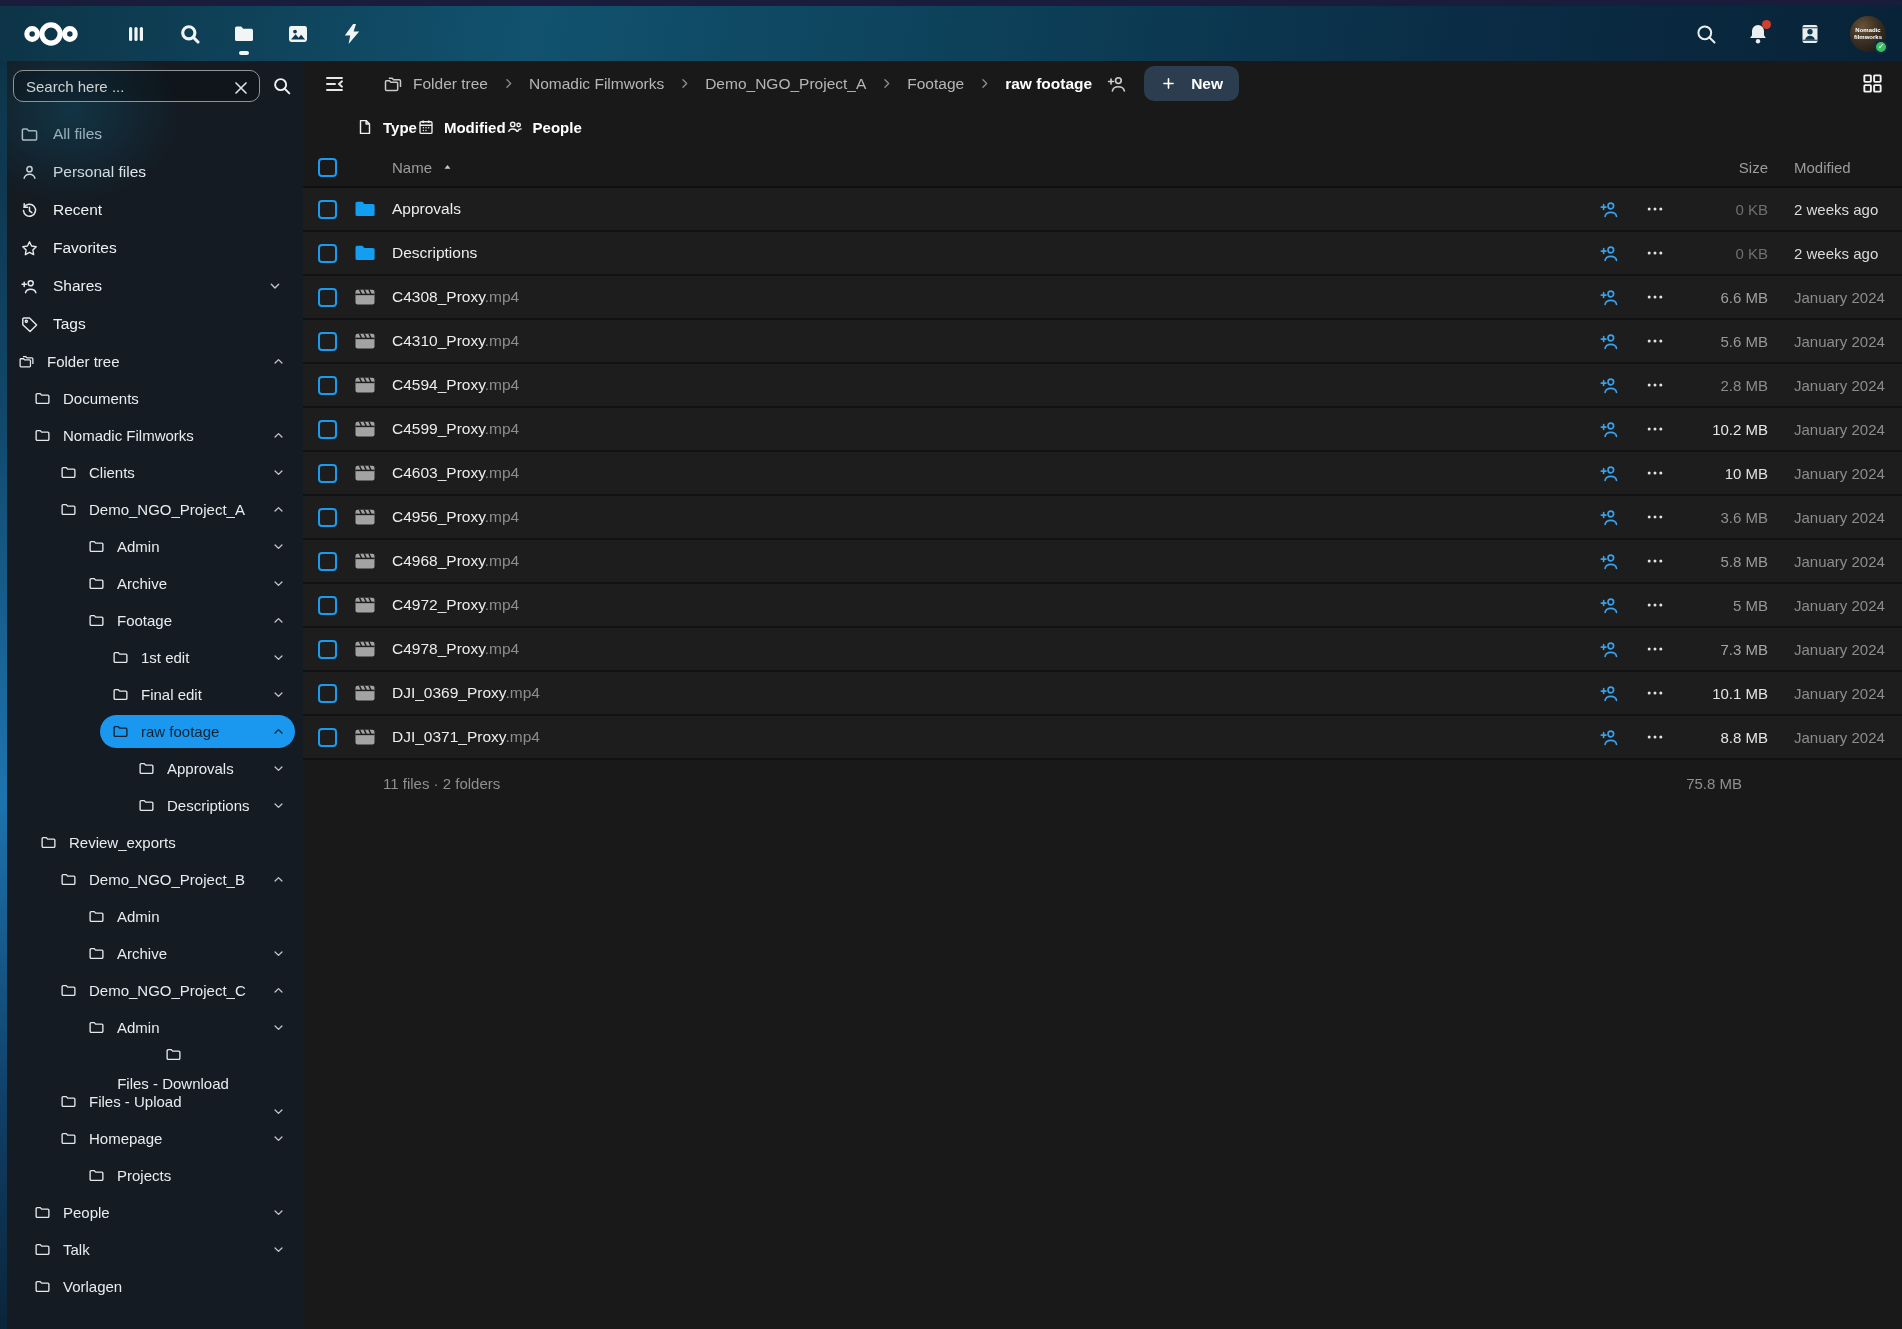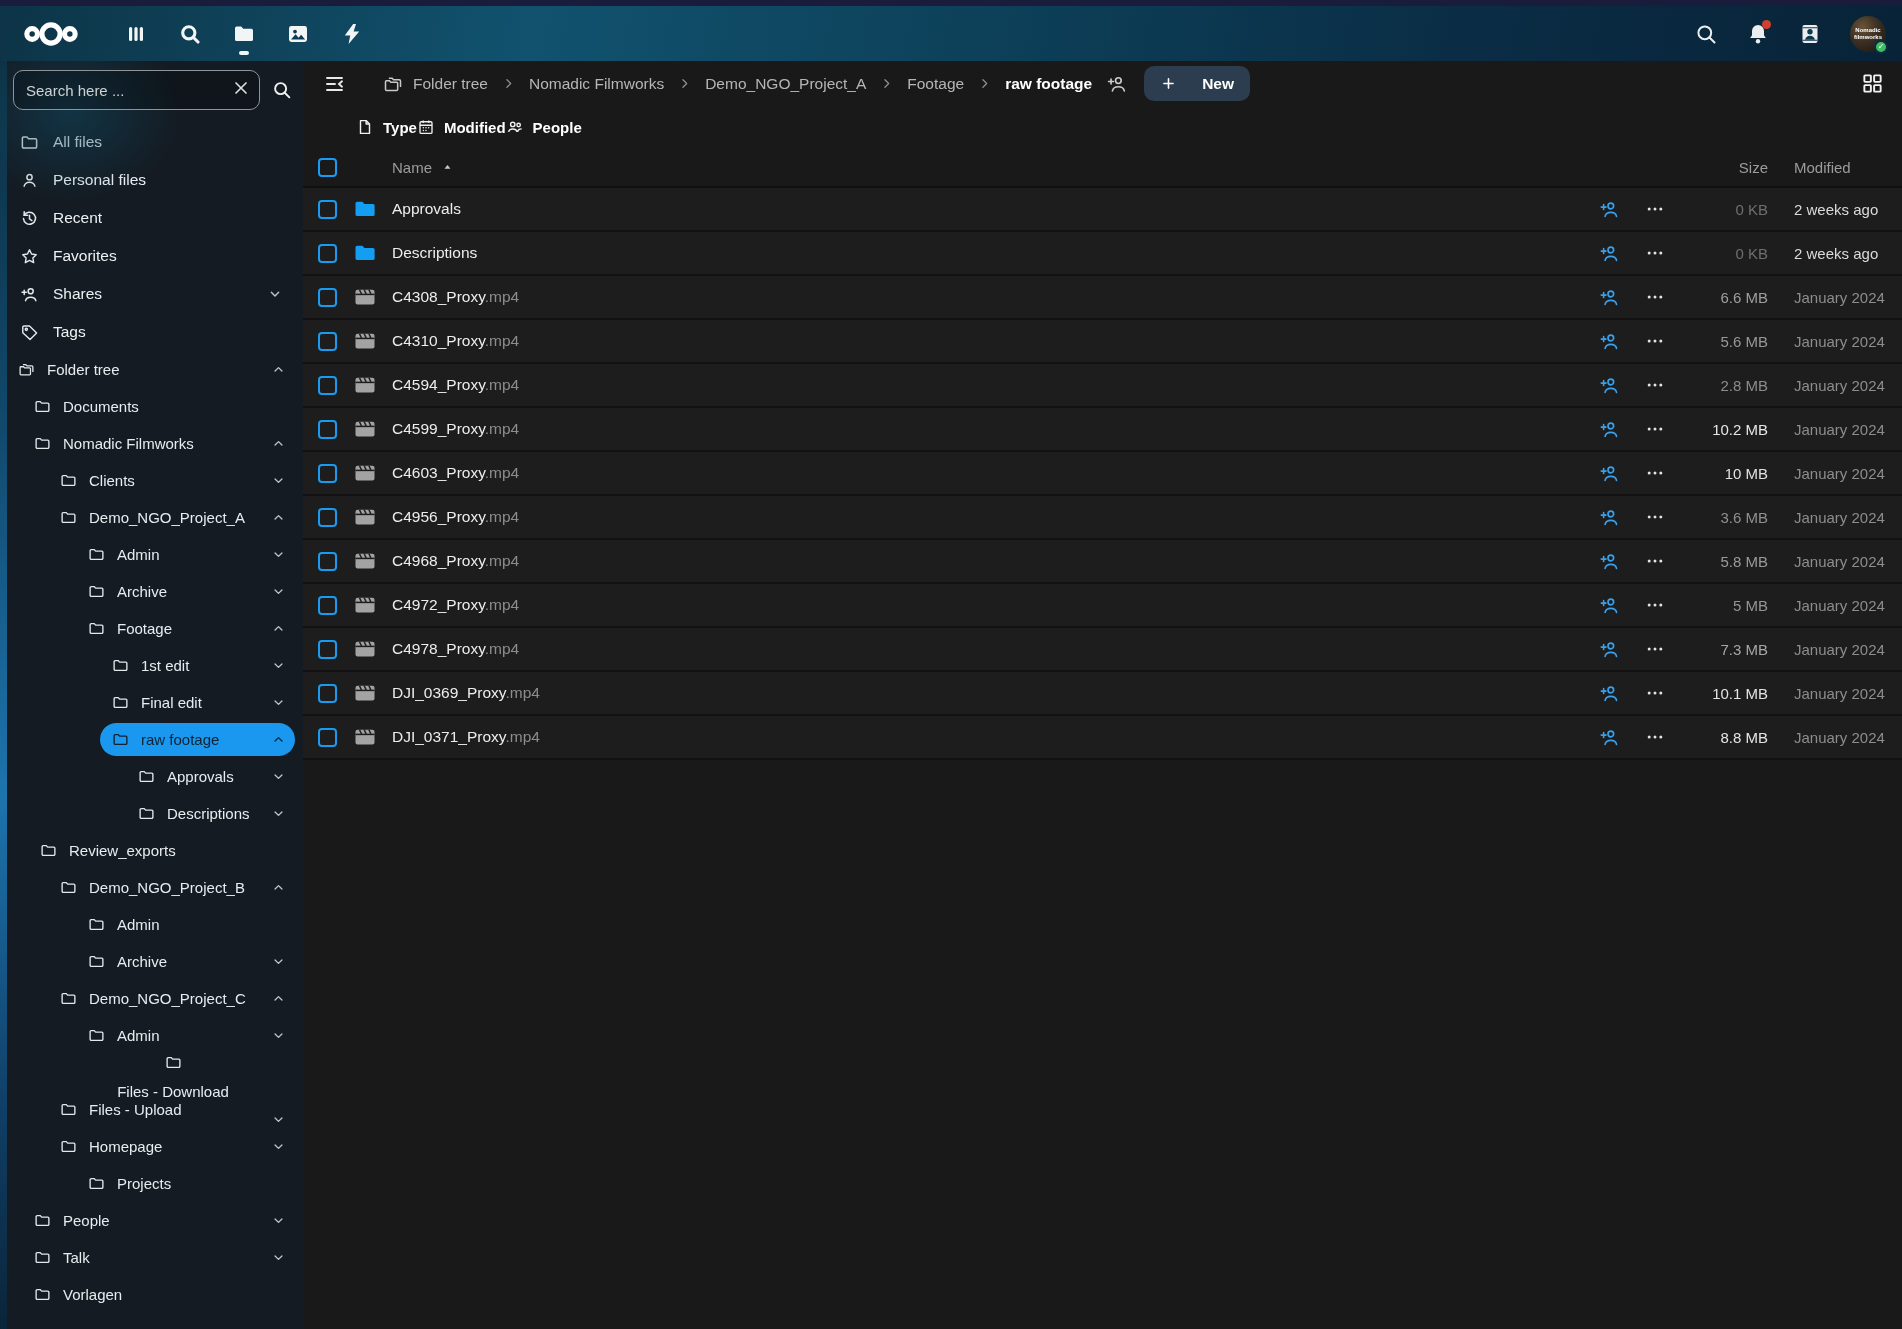--- a/index.html
+++ b/index.html
@@ -30,21 +30,21 @@
   .layout { display:flex; height:1268px; }
 
   
   .sidebar { position:relative; width:303px; flex:none; background:#141b23; overflow:hidden; }
   .sidebar .edge { position:absolute; left:0; top:0; bottom:0; width:7px;
     background:linear-gradient(#0d3043 0%,#11486b 28%,#1d74ae 58%,#104068 82%,#0a2439 100%); }
   .sidebar .glow { position:absolute; left:-40px; top:-40px; width:220px; height:180px; pointer-events:none;
     background:radial-gradient(closest-side, rgba(16,72,96,.55), rgba(16,72,96,0)); }
   .search-row { position:relative; display:flex; align-items:center; gap:11px; margin:9px 10px 0 13px; }
   .search-box { position:relative; flex:1; }
-  .search-input { width:100%; height:40px; background:rgba(0,0,0,.22); border:1.5px solid #8f9499;
+  .search-input { width:100%; height:32px; background:rgba(0,0,0,.22); border:1.5px solid #8f9499;
     border-radius:10px; color:#e3e3e3; font-size:15px; padding:0 36px 0 12px; outline:none;
     font-family:"Liberation Sans", sans-serif; }
   .search-input::placeholder { color:#cfd2d4; }
   .clear-btn { position:absolute; right:9px; top:8px; width:20px; height:20px; color:#e0e0e0; cursor:pointer; }
   .search-go { width:22px; height:22px; color:#f0f0f0; flex:none; cursor:pointer; }
 
   .nav { margin-top:13px; }
   .nav-item { height:38px; display:flex; align-items:center; gap:14px; padding:0 20px 0 20px;
     color:#eef1f3; font-size:15.5px; cursor:pointer; }
   .nav-item .ni { width:19px; height:19px; color:#e4e8ea; flex:none; }
@@ -63,21 +63,21 @@
   
   .main { flex:1; display:flex; flex-direction:column; background:#191919; min-width:0; }
   .crumbbar { height:45px; display:flex; align-items:center; padding:0 18px 0 20px; flex:none; }
   .collapse-btn { width:24px; height:24px; color:#e8e8e8; cursor:pointer; }
   .breadcrumb { display:flex; align-items:center; gap:13px; margin-left:36px; }
   .crumb { display:flex; align-items:center; gap:10px; color:#b6b6b6; font-size:15.5px; cursor:pointer; white-space:nowrap; }
   .crumb.last { color:#fff; font-weight:bold; }
   .crumb .ci { width:20px; height:20px; color:#c9c9c9; }
   .crumb-sep { width:15px; height:15px; color:#8f8f8f; }
   .share-crumb { width:22px; height:22px; color:#c9ccd0; margin-left:14px; cursor:pointer; }
-  .new-btn { margin-left:16px; height:35px; display:flex; align-items:center; gap:25px; padding:0 16px;
+  .new-btn { margin-left:16px; height:35px; display:flex; align-items:center; gap:14px; padding:0 16px;
     background:#2b3d4e; border:none; border-radius:10px; color:#fff; font-weight:bold; font-size:15.5px;
     font-family:"Liberation Sans", sans-serif; cursor:pointer; }
   .new-btn .pi { width:17px; height:17px; color:#fff; }
   .grid-toggle { margin-left:auto; width:23px; height:23px; color:#f2f2f2; cursor:pointer; }
 
   .filterbar { height:42px; display:flex; align-items:center; padding-left:53px; flex:none; }
   .chip { display:flex; align-items:center; gap:9px; color:#fff; font-weight:bold; font-size:15px; cursor:pointer; }
   .chip .fi { width:18px; height:18px; color:#f0f0f0; }
 
   .cb { width:19px; height:19px; border:2px solid #1a9bf0; border-radius:4px; background:transparent;
@@ -1080,14 +1080,18 @@
                 <circle cx="12" cy="12" r="1.8"></circle>
                 <circle cx="19" cy="12" r="1.8"></circle>
               </svg>
             </span>
             <span class="rg-size" style="color:#e5e5e5">8.8 MB</span>
             <span class="rg-mod" style="color:#8d8d8d">January 2024</span>
           </span>
         </div>
       </div>
 
+    <div class="summary">
+      <span class="sum-left">11 files · 2 folders</span>
+      <span class="sum-right">75.8 MB</span>
+    </div>
   </main>
 </div>
 
 </body></html>

